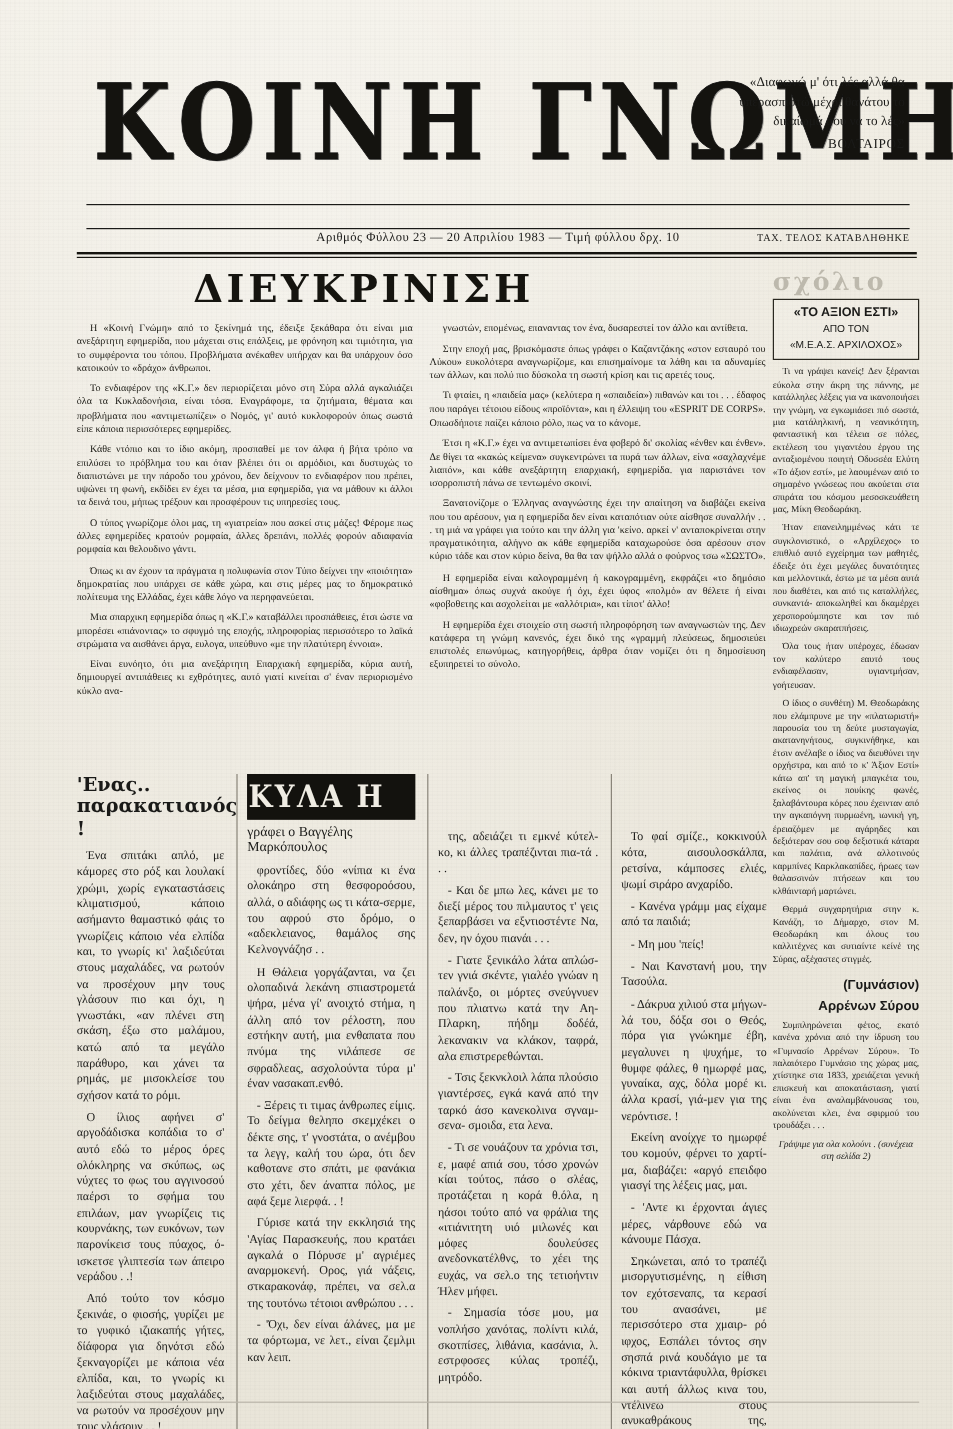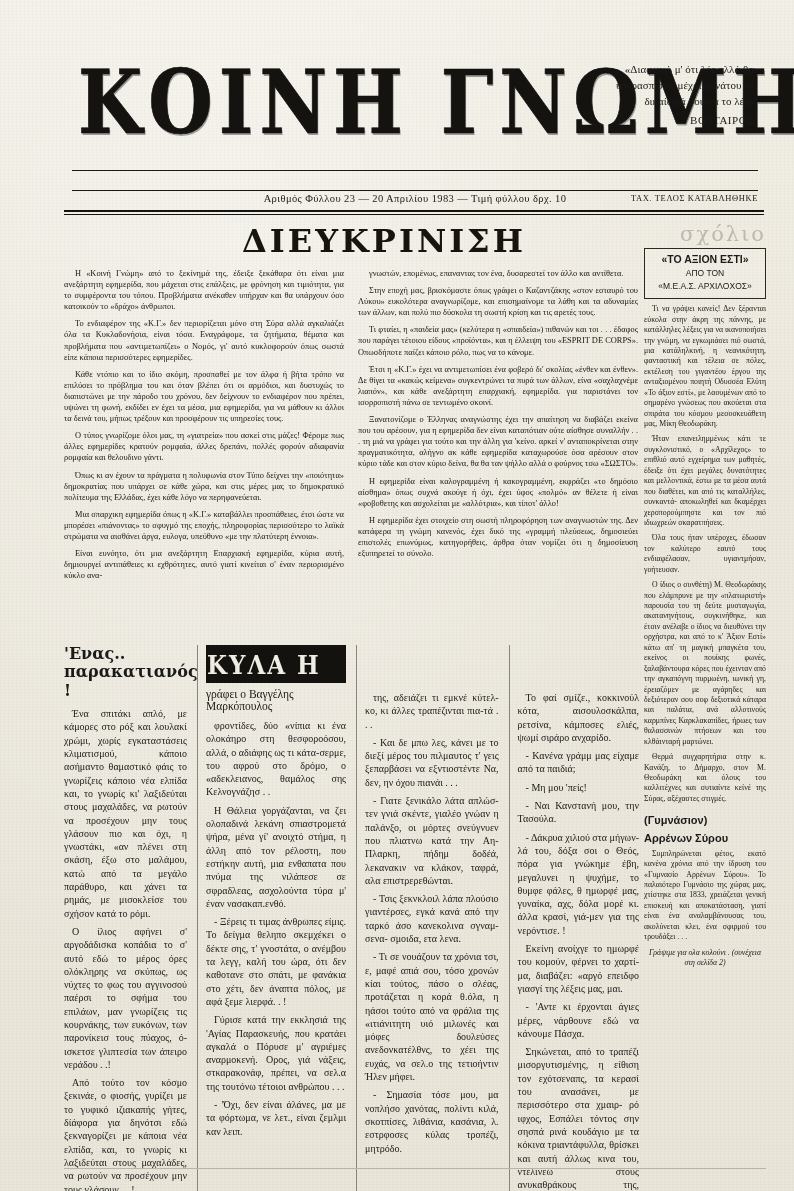--- a/index.html
+++ b/index.html
@@ -89,22 +89,21 @@
     position:absolute;left:64px;right:30px;top:210px;height:0;
     border-top:2px solid #15140f;
   }
   .rule-thin{
     position:absolute;left:64px;right:30px;top:214px;height:0;
     border-top:0.8px solid #15140f;
   }
 
   
   .headline{
-    position:absolute;left:174px;top:222px;width:420px;
-    text-align:center;
+    position:absolute;left:161px;top:222px;width:420px;
     font-family:"DejaVu Serif", serif;
     font-weight:bold;
     font-size:32px;
     letter-spacing:3px;
     color:#15140f;
   }
 
   
   .top-cols{
     position:absolute;left:64px;top:268px;width:575px;
@@ -121,24 +120,24 @@
     font-family:"Liberation Serif", serif;
   }
 
   
   .side-col{
     position:absolute;right:28px;top:222px;width:122px;
   }
   .side-tag{
     font-family:"DejaVu Serif", serif;
     font-size:21px;
-    font-weight:normal;
+    font-weight:bold;
     color:#bdb9ad;
     letter-spacing:2px;
-    text-align:right;
+    text-align:left;
     margin-bottom:2px;
   }
   .side-box{
     border:1px solid #2a2820;
     padding:4px 5px 6px 5px;
     background:rgba(255,255,255,0.12);
   }
   .side-title{
     text-align:center;
     font-size:10.5px;
@@ -157,21 +156,21 @@
     margin-top:5px;
   }
   .side-body p{
     margin:0 0 5px 0;
     font-size:7.8px;
     line-height:1.34;
     text-align:justify;
     text-indent:8px;
   }
   .side-h{
-    text-align:left;
+    text-align:right;
     font-weight:bold;
     font-size:11px;
     margin:10px 0 4px 0;
     font-family:"Liberation Sans", sans-serif;
     line-height:1.2;
   }
 
   
   .lower{
     position:absolute;left:64px;top:645px;width:575px;

